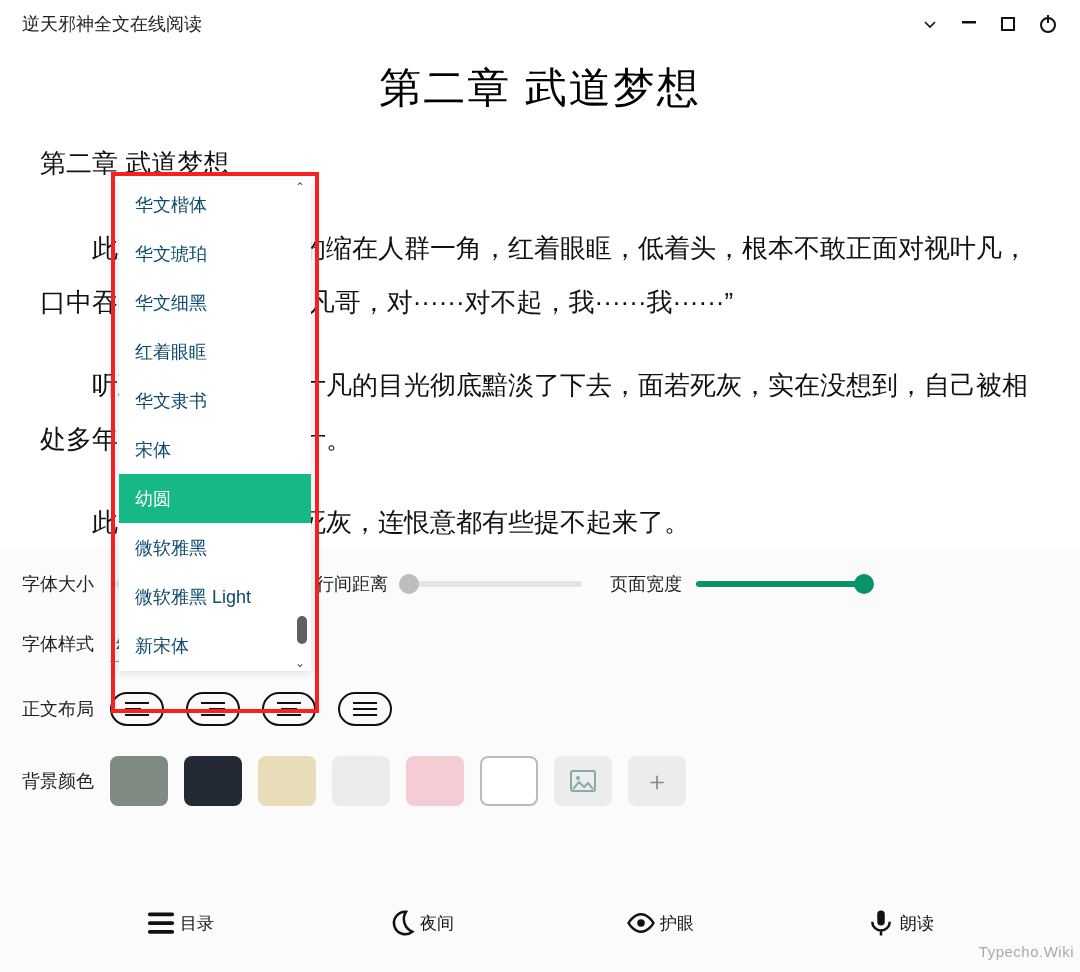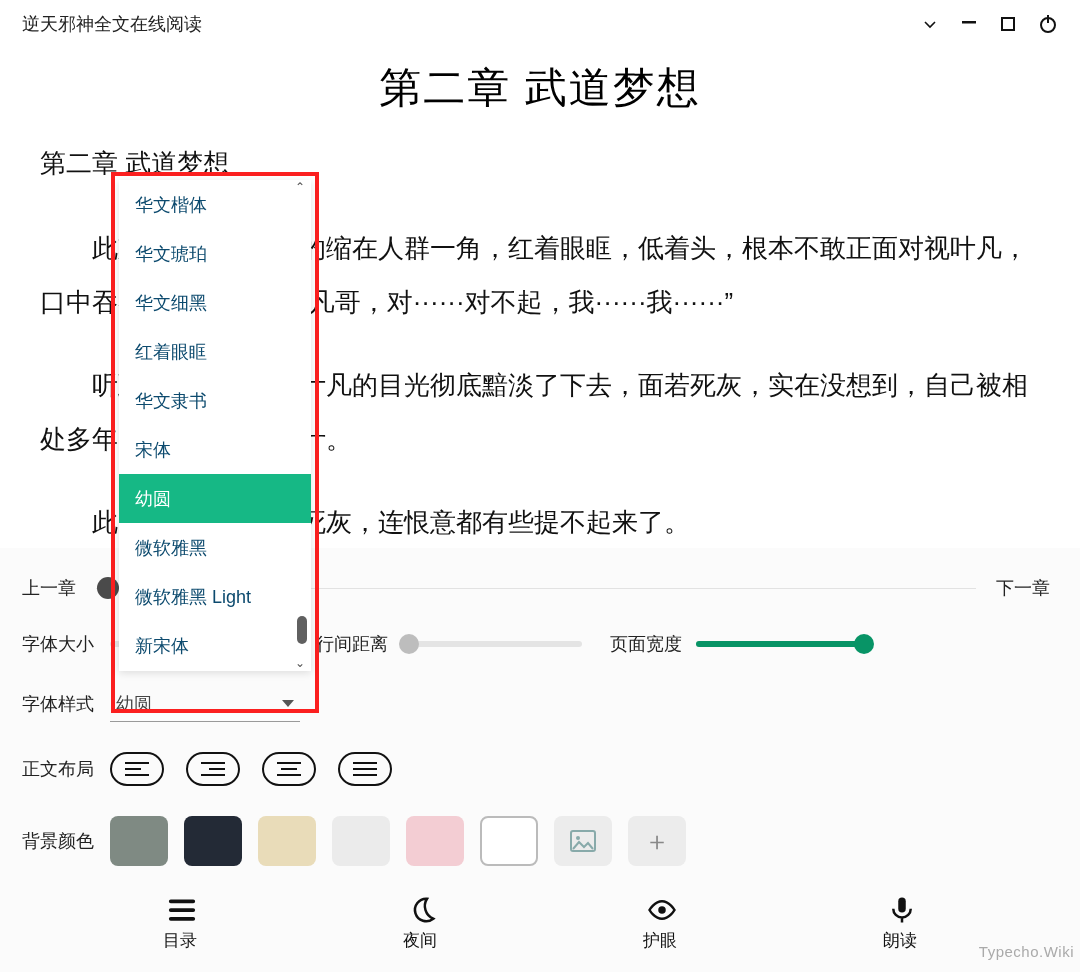--- a/index.html
+++ b/index.html
@@ -44,21 +44,21 @@
 
 .layout-btns { display:flex; gap:22px; }
 .layout-btn { width:54px; height:34px; border:2px solid #111; border-radius:17px; display:flex; align-items:center; justify-content:center; cursor:pointer; }
 .layout-btn svg { display:block; }
 
 .colors { display:flex; gap:16px; }
 .swatch { width:58px; height:50px; border-radius:8px; cursor:pointer; display:flex; align-items:center; justify-content:center; font-size:26px; color:#888; border: none; }
 .swatch.sel { border:2px solid #bbb; }
 
 .bottom-tabs { position:absolute; left:0; right:0; bottom:0; height:88px; background:#fbfbfb; display:flex; justify-content:space-around; align-items:center; padding: 0 60px 10px 60px; }
-.tab { display:flex; flex-direction:column; align-items:flex-end; gap:4px; cursor:pointer; font-size:17px; color:#111; }
+.tab { display:flex; flex-direction:row; align-items:center; gap:4px; cursor:pointer; font-size:17px; color:#111; }
 .tab svg { width:30px; height:30px; }
 
 .dropdown-wrap { position:absolute; left:111px; top:172px; width:208px; height:541px; border:4px solid #fb1f1f; z-index:50; background:transparent; }
 .dropdown { position:absolute; left:4px; right:4px; top:4px; background:#fff; height: 491px; overflow:hidden; box-shadow: 0 2px 8px rgba(0,0,0,0.12); }
 .dd-item { height:49px; display:flex; align-items:center; padding:0 16px; font-size:18px; color:#0c4a6e; cursor:pointer; }
 .dd-item.active { background:#16b885; color:#fff; }
 .dd-scroll-up { position:absolute; top:4px; right:10px; font-size:12px; color:#555; }
 .dd-scroll-down { position:absolute; top:480px; right:10px; font-size:12px; color:#555; }
 .dd-scroll-thumb { position:absolute; right:8px; top:440px; width:10px; height:28px; background:#606060; border-radius:5px; }
 
@@ -96,27 +96,20 @@
 
 <div class="content">
   <div class="sub">第二章  武道梦想</div>
   <p>此刻那名少女怯怯的缩在人群一角，红着眼眶，低着头，根本不敢正面对视叶凡，口中吞吞吐吐的说道：“凡哥，对······对不起，我······我······”</p>
   <p>听到这声对不起，叶凡的目光彻底黯淡了下去，面若死灰，实在没想到，自己被相处多年的青梅竹马给算计。</p>
   <p>此时此刻叶凡心如死灰，连恨意都有些提不起来了。</p>
   <p>就在叶凡人生中最晦暗的时刻，叶蒙却是一脸正气的走了出来，指着叶凡骂道：“叶凡，我一直以为你是我堂弟，却没想到你竟是这种人，为了应付测</p>
 </div>
 
 <div class="panel">
-  <div class="nav-row">
-    <span class="nav-label">上一章</span>
-    <div class="nav-track">
-        <span class="nav-dot" style="position:absolute; left:0; top:50%; transform:translate(-50%,-50%);"></span>
-      </div>
-    <span class="nav-label">下一章</span>
-  </div>
 
   <div class="row">
     <div class="row-label">字体大小</div>
     <div class="sliders">
       <div class="slider-group">
         <div class="slider s1">
             <div class="track"></div>
             <div class="thumb"></div>
           </div>
       </div>

